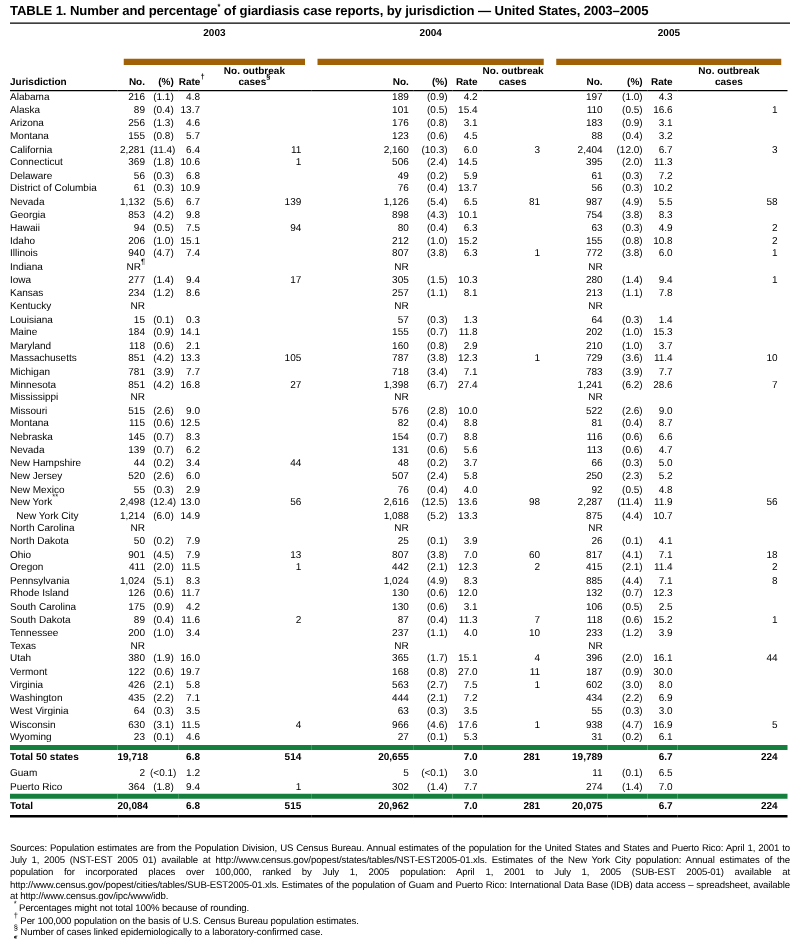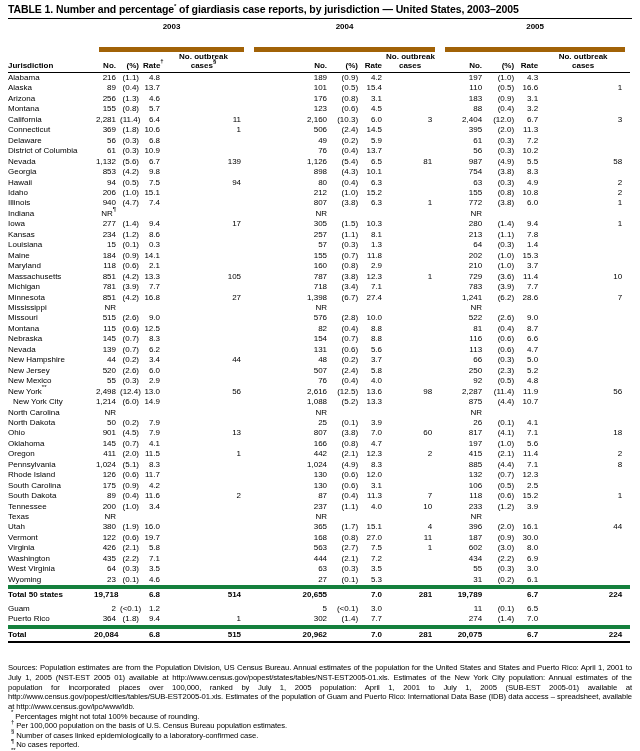--- a/index.html
+++ b/index.html
@@ -322,20 +322,35 @@
           <td class="nopad">257</td>
           <td class="nopad">(1.1)</td>
           <td class="nopad">8.1</td>
           <td class="obpad"></td>
           <td class="nopad">213</td>
           <td class="nopad">(1.1)</td>
           <td class="nopad">7.8</td>
           <td class="obpad"></td>
         </tr>
         <tr>
+          <td class="jur">Kentucky</td>
+          <td class="nopad">NR</td>
+          <td class="nopad"></td>
+          <td class="nopad"></td>
+          <td class="obpad"></td>
+          <td class="nopad">NR</td>
+          <td class="nopad"></td>
+          <td class="nopad"></td>
+          <td class="obpad"></td>
+          <td class="nopad">NR</td>
+          <td class="nopad"></td>
+          <td class="nopad"></td>
+          <td class="obpad"></td>
+        </tr>
+        <tr>
           <td class="jur">Louisiana</td>
           <td class="nopad">15</td>
           <td class="nopad">(0.1)</td>
           <td class="nopad">0.3</td>
           <td class="obpad"></td>
           <td class="nopad">57</td>
           <td class="nopad">(0.3)</td>
           <td class="nopad">1.3</td>
           <td class="obpad"></td>
           <td class="nopad">64</td>
@@ -607,35 +622,20 @@
           <td class="nopad">807</td>
           <td class="nopad">(3.8)</td>
           <td class="nopad">7.0</td>
           <td class="obpad">60</td>
           <td class="nopad">817</td>
           <td class="nopad">(4.1)</td>
           <td class="nopad">7.1</td>
           <td class="obpad">18</td>
         </tr>
         <tr>
-          <td class="jur">Oklahoma</td>
-          <td class="nopad">145</td>
-          <td class="nopad">(0.7)</td>
-          <td class="nopad">4.1</td>
-          <td class="obpad"></td>
-          <td class="nopad">166</td>
-          <td class="nopad">(0.8)</td>
-          <td class="nopad">4.7</td>
-          <td class="obpad"></td>
-          <td class="nopad">197</td>
-          <td class="nopad">(1.0)</td>
-          <td class="nopad">5.6</td>
-          <td class="obpad"></td>
-        </tr>
-        <tr>
           <td class="jur">Oregon</td>
           <td class="nopad">411</td>
           <td class="nopad">(2.0)</td>
           <td class="nopad">11.5</td>
           <td class="obpad">1</td>
           <td class="nopad">442</td>
           <td class="nopad">(2.1)</td>
           <td class="nopad">12.3</td>
           <td class="obpad">2</td>
           <td class="nopad">415</td>
@@ -800,20 +800,35 @@
           <td class="nopad">3.5</td>
           <td class="obpad"></td>
           <td class="nopad">63</td>
           <td class="nopad">(0.3)</td>
           <td class="nopad">3.5</td>
           <td class="obpad"></td>
           <td class="nopad">55</td>
           <td class="nopad">(0.3)</td>
           <td class="nopad">3.0</td>
           <td class="obpad"></td>
+        </tr>
+        <tr>
+          <td class="jur">Wisconsin</td>
+          <td class="nopad">630</td>
+          <td class="nopad">(3.1)</td>
+          <td class="nopad">11.5</td>
+          <td class="obpad">4</td>
+          <td class="nopad">966</td>
+          <td class="nopad">(4.6)</td>
+          <td class="nopad">17.6</td>
+          <td class="obpad">1</td>
+          <td class="nopad">938</td>
+          <td class="nopad">(4.7)</td>
+          <td class="nopad">16.9</td>
+          <td class="obpad">5</td>
         </tr>
         <tr>
           <td class="jur">Wyoming</td>
           <td class="nopad">23</td>
           <td class="nopad">(0.1)</td>
           <td class="nopad">4.6</td>
           <td class="obpad"></td>
           <td class="nopad">27</td>
           <td class="nopad">(0.1)</td>
           <td class="nopad">5.3</td>

